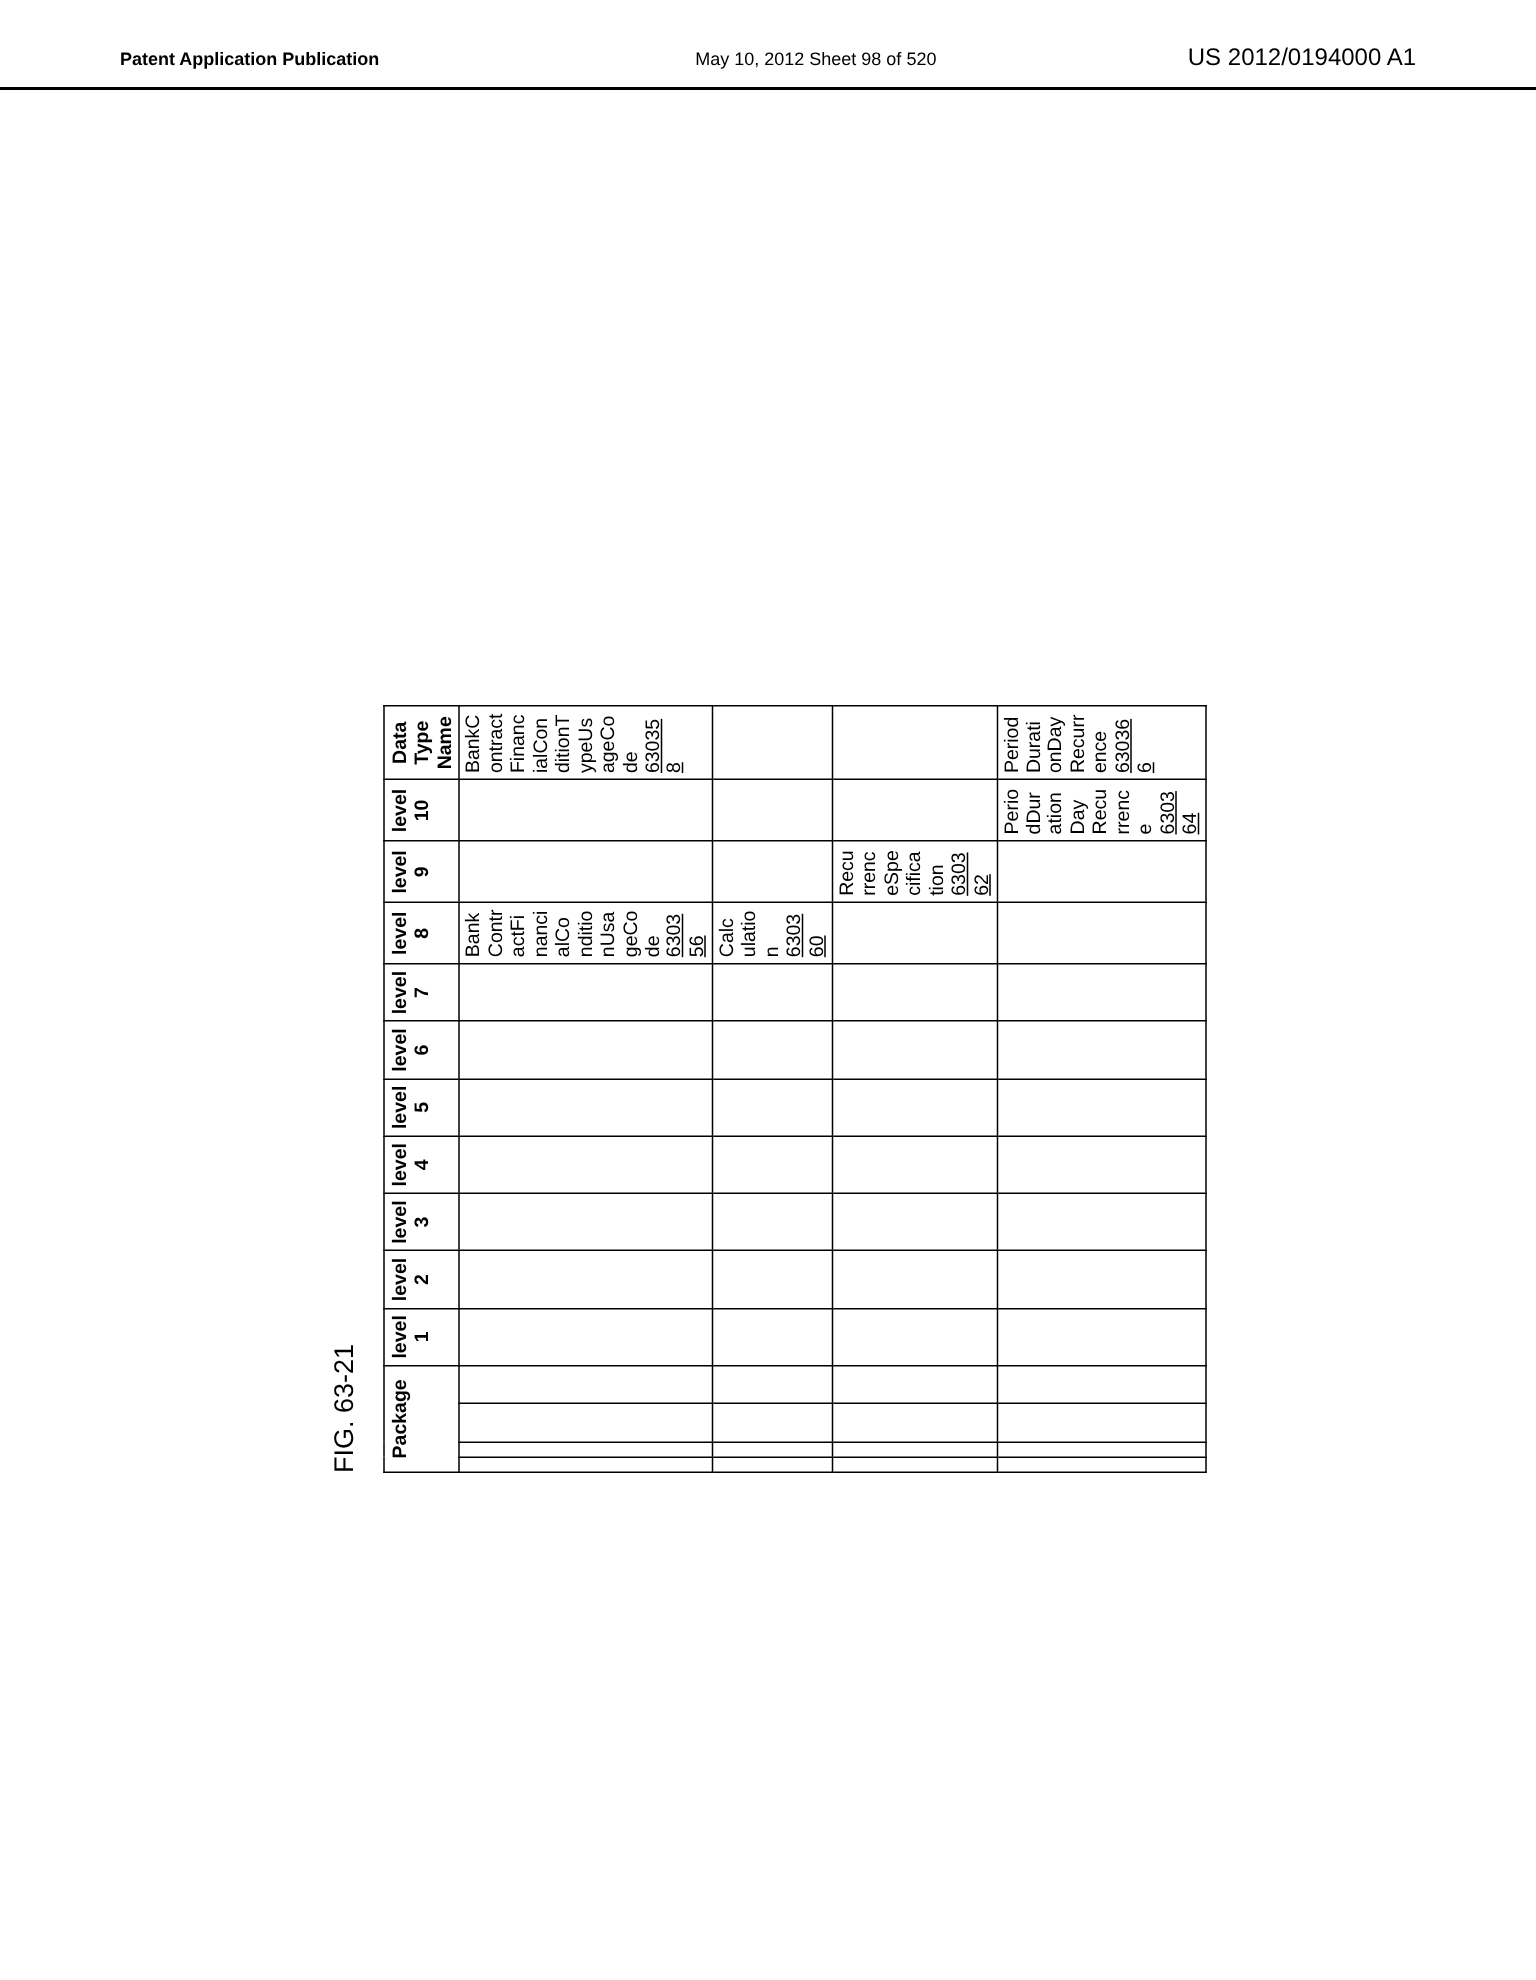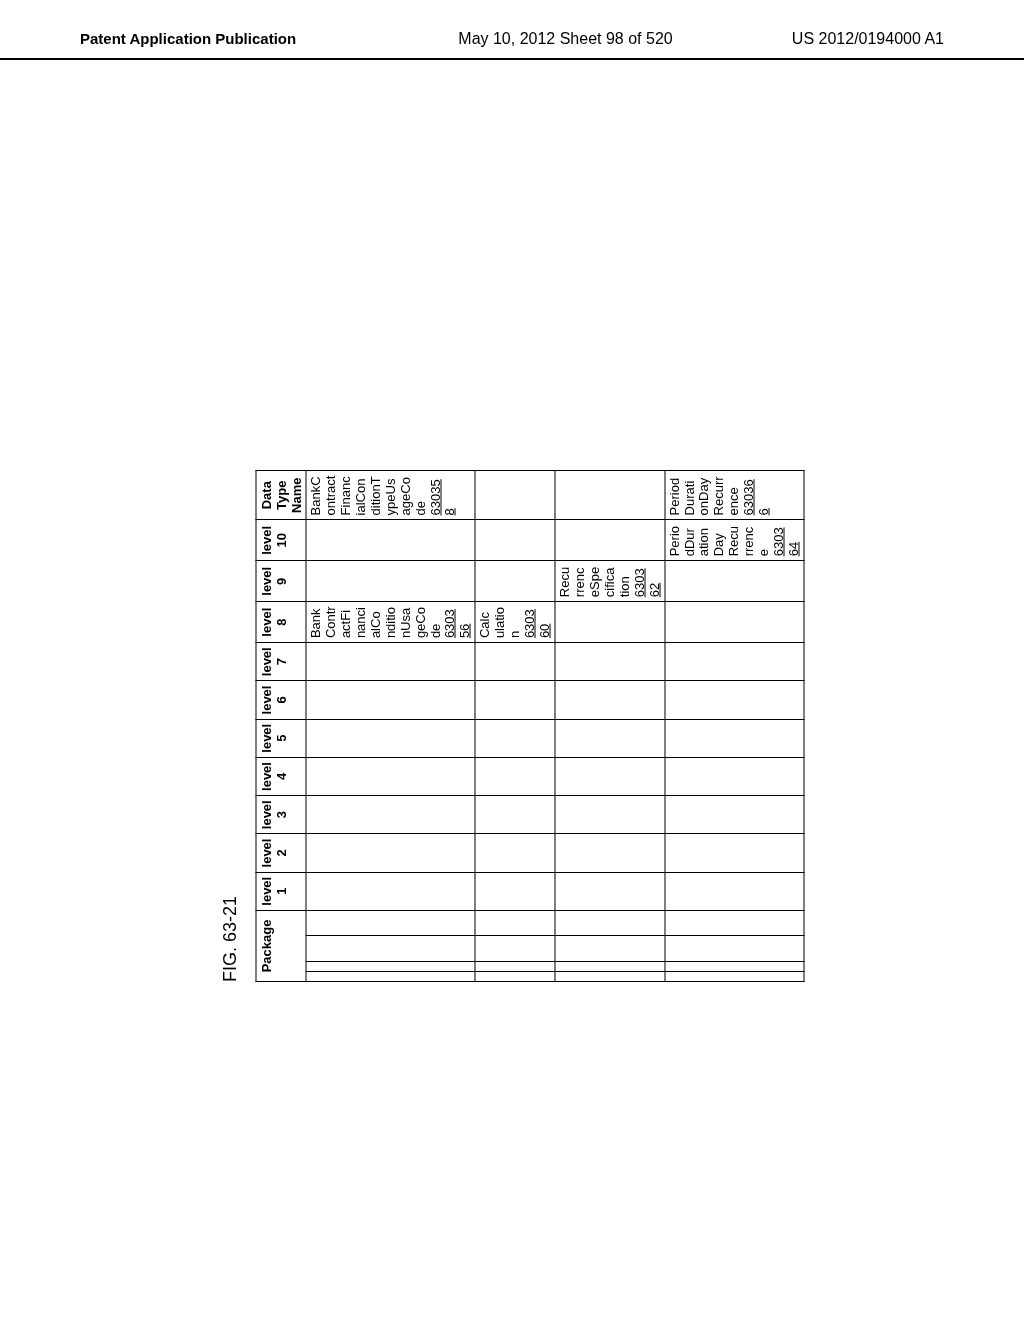--- a/index.html
+++ b/index.html
@@ -16,25 +16,25 @@
     }
     .header {
       display: flex;
       justify-content: space-between;
       align-items: baseline;
       padding: 30px 80px 10px 80px;
       border-bottom: 2px solid #000;
       margin-bottom: 60px;
     }
     .header-left {
-      font-size: 15px;
+      font-size: 12px;
       font-weight: bold;
     }
     .header-center {
-      font-size: 16px;
+      font-size: 12px;
       padding-left: 43px;
     }
     .header-right {
       font-size: 16px;
     }
     .content-area {
       position: absolute;
       left: 50%;
       top: 55%;
       transform: translate(-50%, -50%) rotate(-90deg);

